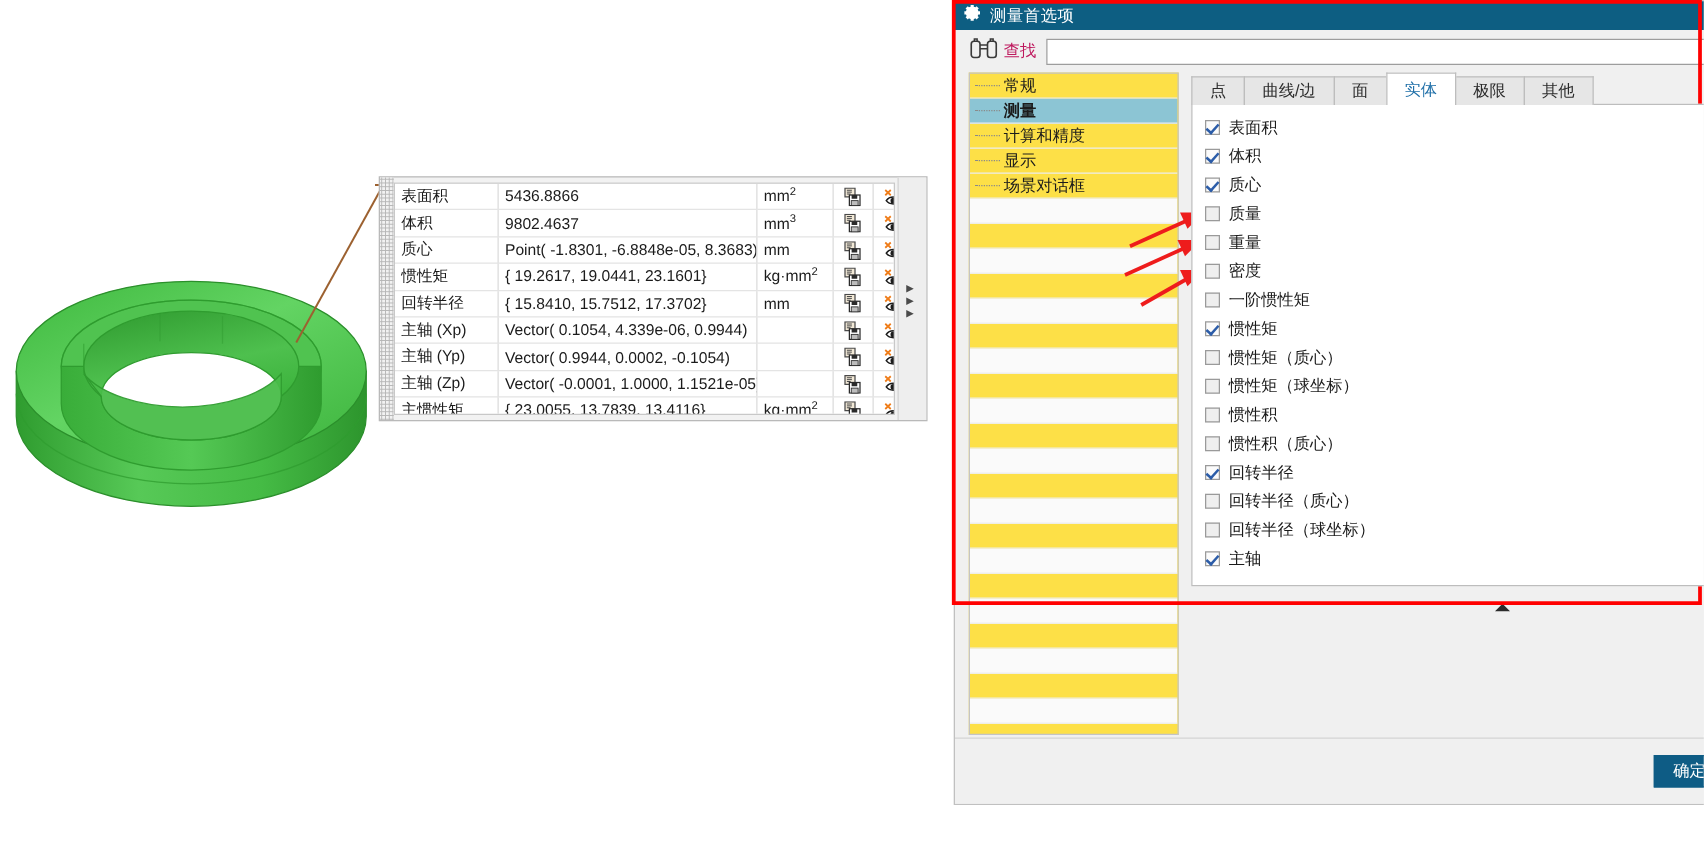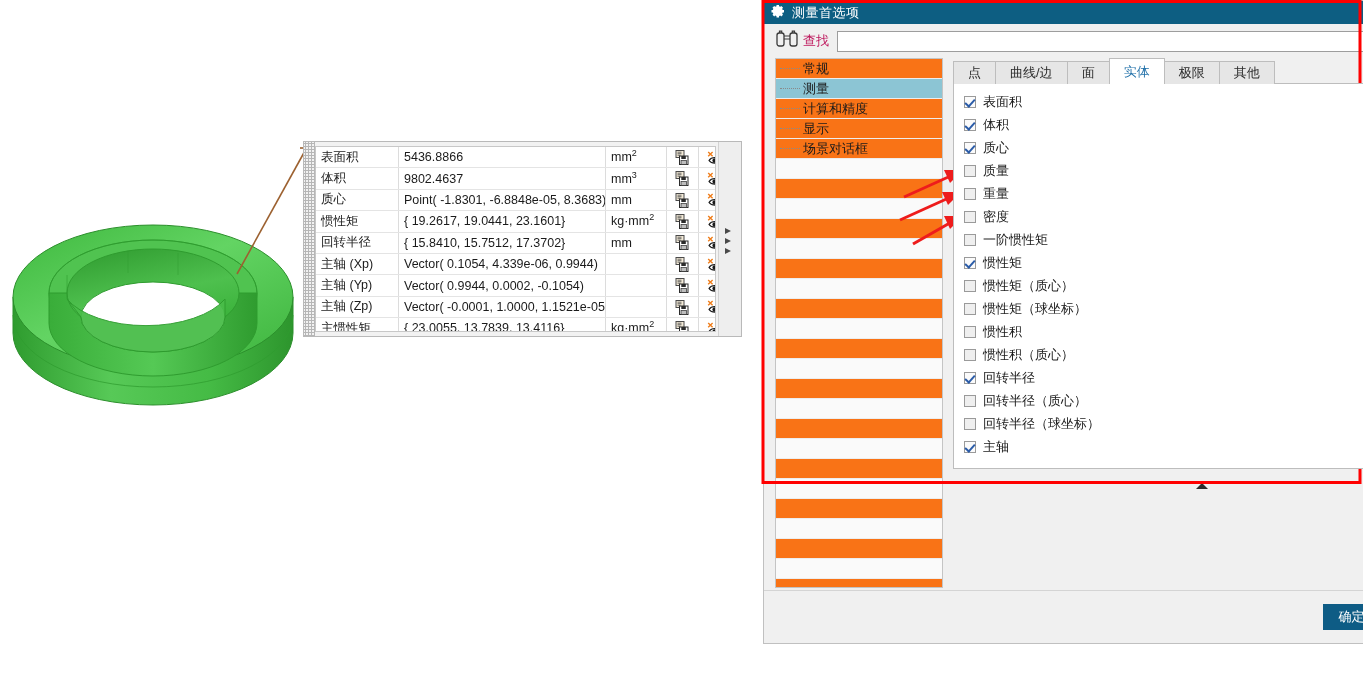--- a/index.html
+++ b/index.html
@@ -83,30 +83,30 @@
   #find-input{
     flex:1 1 auto;height:21px;border:1px solid #9d9d9d;background:#fff;
     font-size:12px;padding:0 4px;box-sizing:border-box;outline:none;
     font-family:"Liberation Sans",sans-serif;
   }
 
   .body-split{display:flex;padding:0 10px 0 11px;box-sizing:border-box;height:530px;gap:10px;}
 
   
   #pref-tree{
-    width:168px;flex:0 0 168px;background:#f97316;border:1px solid #c4c4c4;box-sizing:border-box;
+    width:168px;flex:0 0 168px;background:#fde047;border:1px solid #c4c4c4;box-sizing:border-box;
     overflow:hidden;
   }
   .trow{
     height:20px;line-height:20px;font-size:13px;color:#1b1b1b;
     display:flex;align-items:center;box-sizing:border-box;padding-left:4px;
     border-bottom:1px solid #ededed;
   }
   .trow.alt{background:#fafafa;}
-  .trow.sel{background:#8cc5d4;}
+  .trow.sel{background:#8cc5d4;font-weight:bold;}
   .trow .tdash{
     flex:0 0 20px;height:1px;border-top:1px dotted #8a8a8a;margin-right:3px;margin-top:1px;
   }
   .trow .tlbl{white-space:nowrap;}
 
   
   .right-col{flex:1 1 auto;display:flex;flex-direction:column;min-width:0;}
   .tabstrip{display:flex;align-items:flex-end;height:26px;position:relative;z-index:2;}
   .tab{
     height:23px;line-height:22px;padding:0 14px;font-size:13px;color:#2b2b2b;

